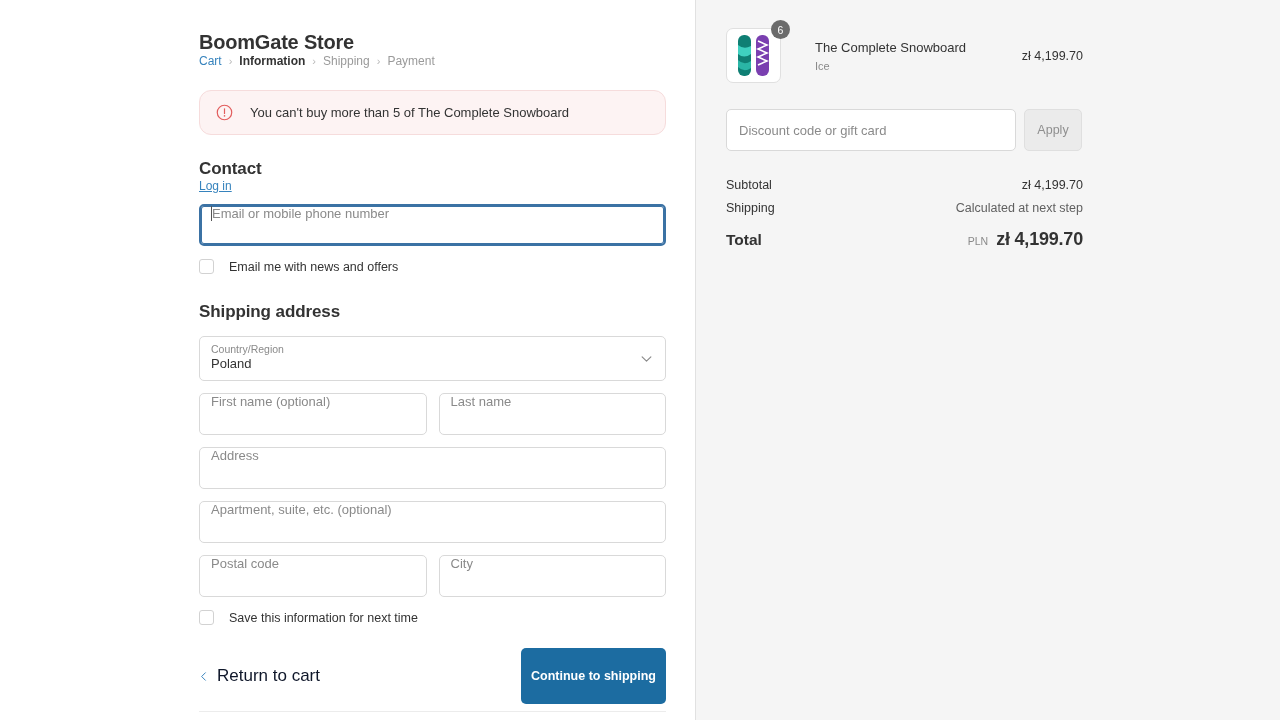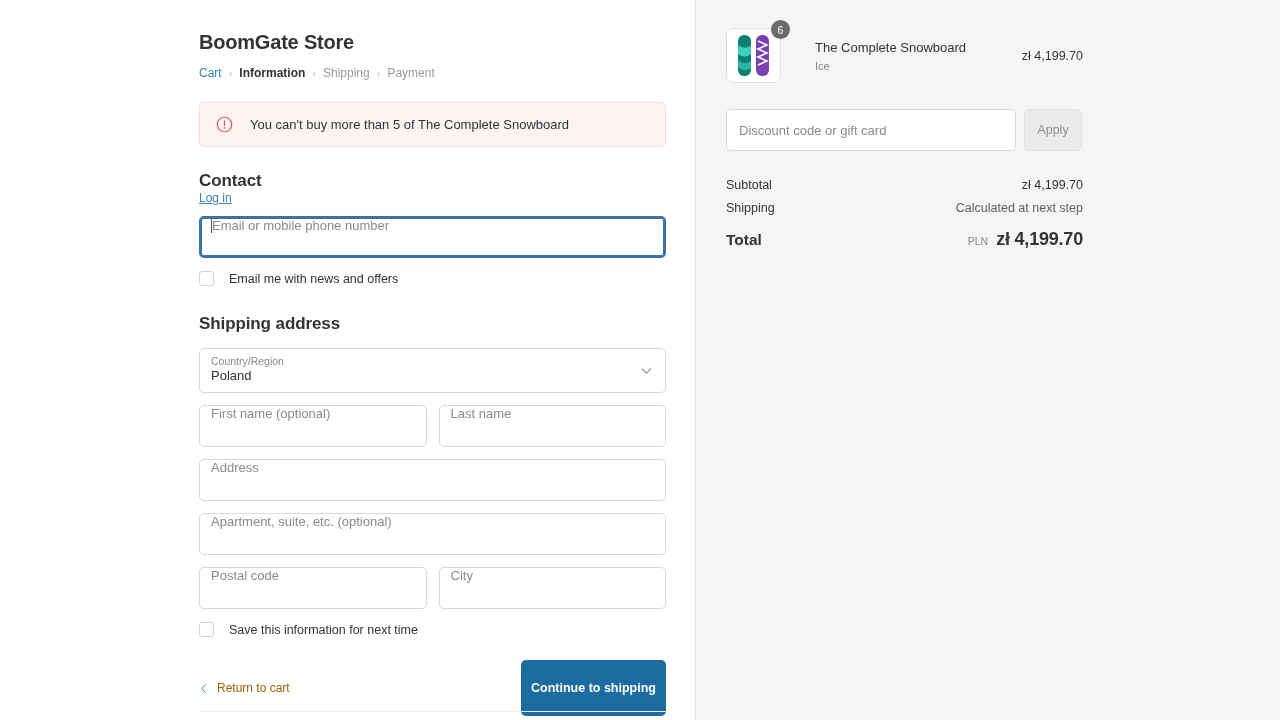--- a/index.html
+++ b/index.html
@@ -22,36 +22,35 @@
   }
   .main-inner { position: absolute; left: 199px; top: 0; width: 467px; }
 
   .store-title {
     font-size: 20px; font-weight: bold; color: #333333;
     letter-spacing: -0.2px;
     margin-top: 31px;
   }
 
   .breadcrumb {
-    margin-top: 12px;
     display: flex; align-items: center;
     font-size: 12px;
     height: 14px;
   }
   .bc-link { color: #3683bd; text-decoration: none; }
   .bc-current { color: #333333; font-weight: bold; }
   .bc-muted { color: #9a9a9a; }
   .bc-sep { color: #b9b9b9; margin: 0 7px; font-size: 11px; }
 
   .alert {
     margin-top: 22px;
     width: 467px; height: 45px;
     background: #fdf3f3;
     border: 1px solid #f6dcdc;
-    border-radius: 5px;
+    border-radius: 12px;
     display: flex; align-items: center;
     padding-left: 16px;
   }
   .alert-icon { width: 17px; height: 17px; flex: 0 0 17px; }
   .alert-text { margin-left: 17px; font-size: 13px; color: #333333; }
 
   .section-head {
     margin-top: 24px;
     display: flex; align-items: baseline; justify-content: space-between;
     width: 467px;
@@ -119,21 +118,21 @@
   .full { width: 467px; margin-top: 12px; }
 
   .actions {
     margin-top: 23px;
     width: 467px;
     display: flex; align-items: center; justify-content: space-between;
     height: 56px;
   }
   .return-link {
     display: flex; align-items: center;
-    color: #a16207; font-size: 12px; text-decoration: none;
+    color: #0f172a; font-size: 17px; text-decoration: none;
   }
   .return-chev { width: 9px; height: 9px; margin-right: 9px; }
   .cta {
     width: 145px; height: 56px;
     background: #1c6ca1;
     color: #ffffff;
     border: none; border-radius: 5px;
     font-size: 12.5px; font-weight: bold;
     font-family: "Liberation Sans", sans-serif;
     cursor: pointer;

